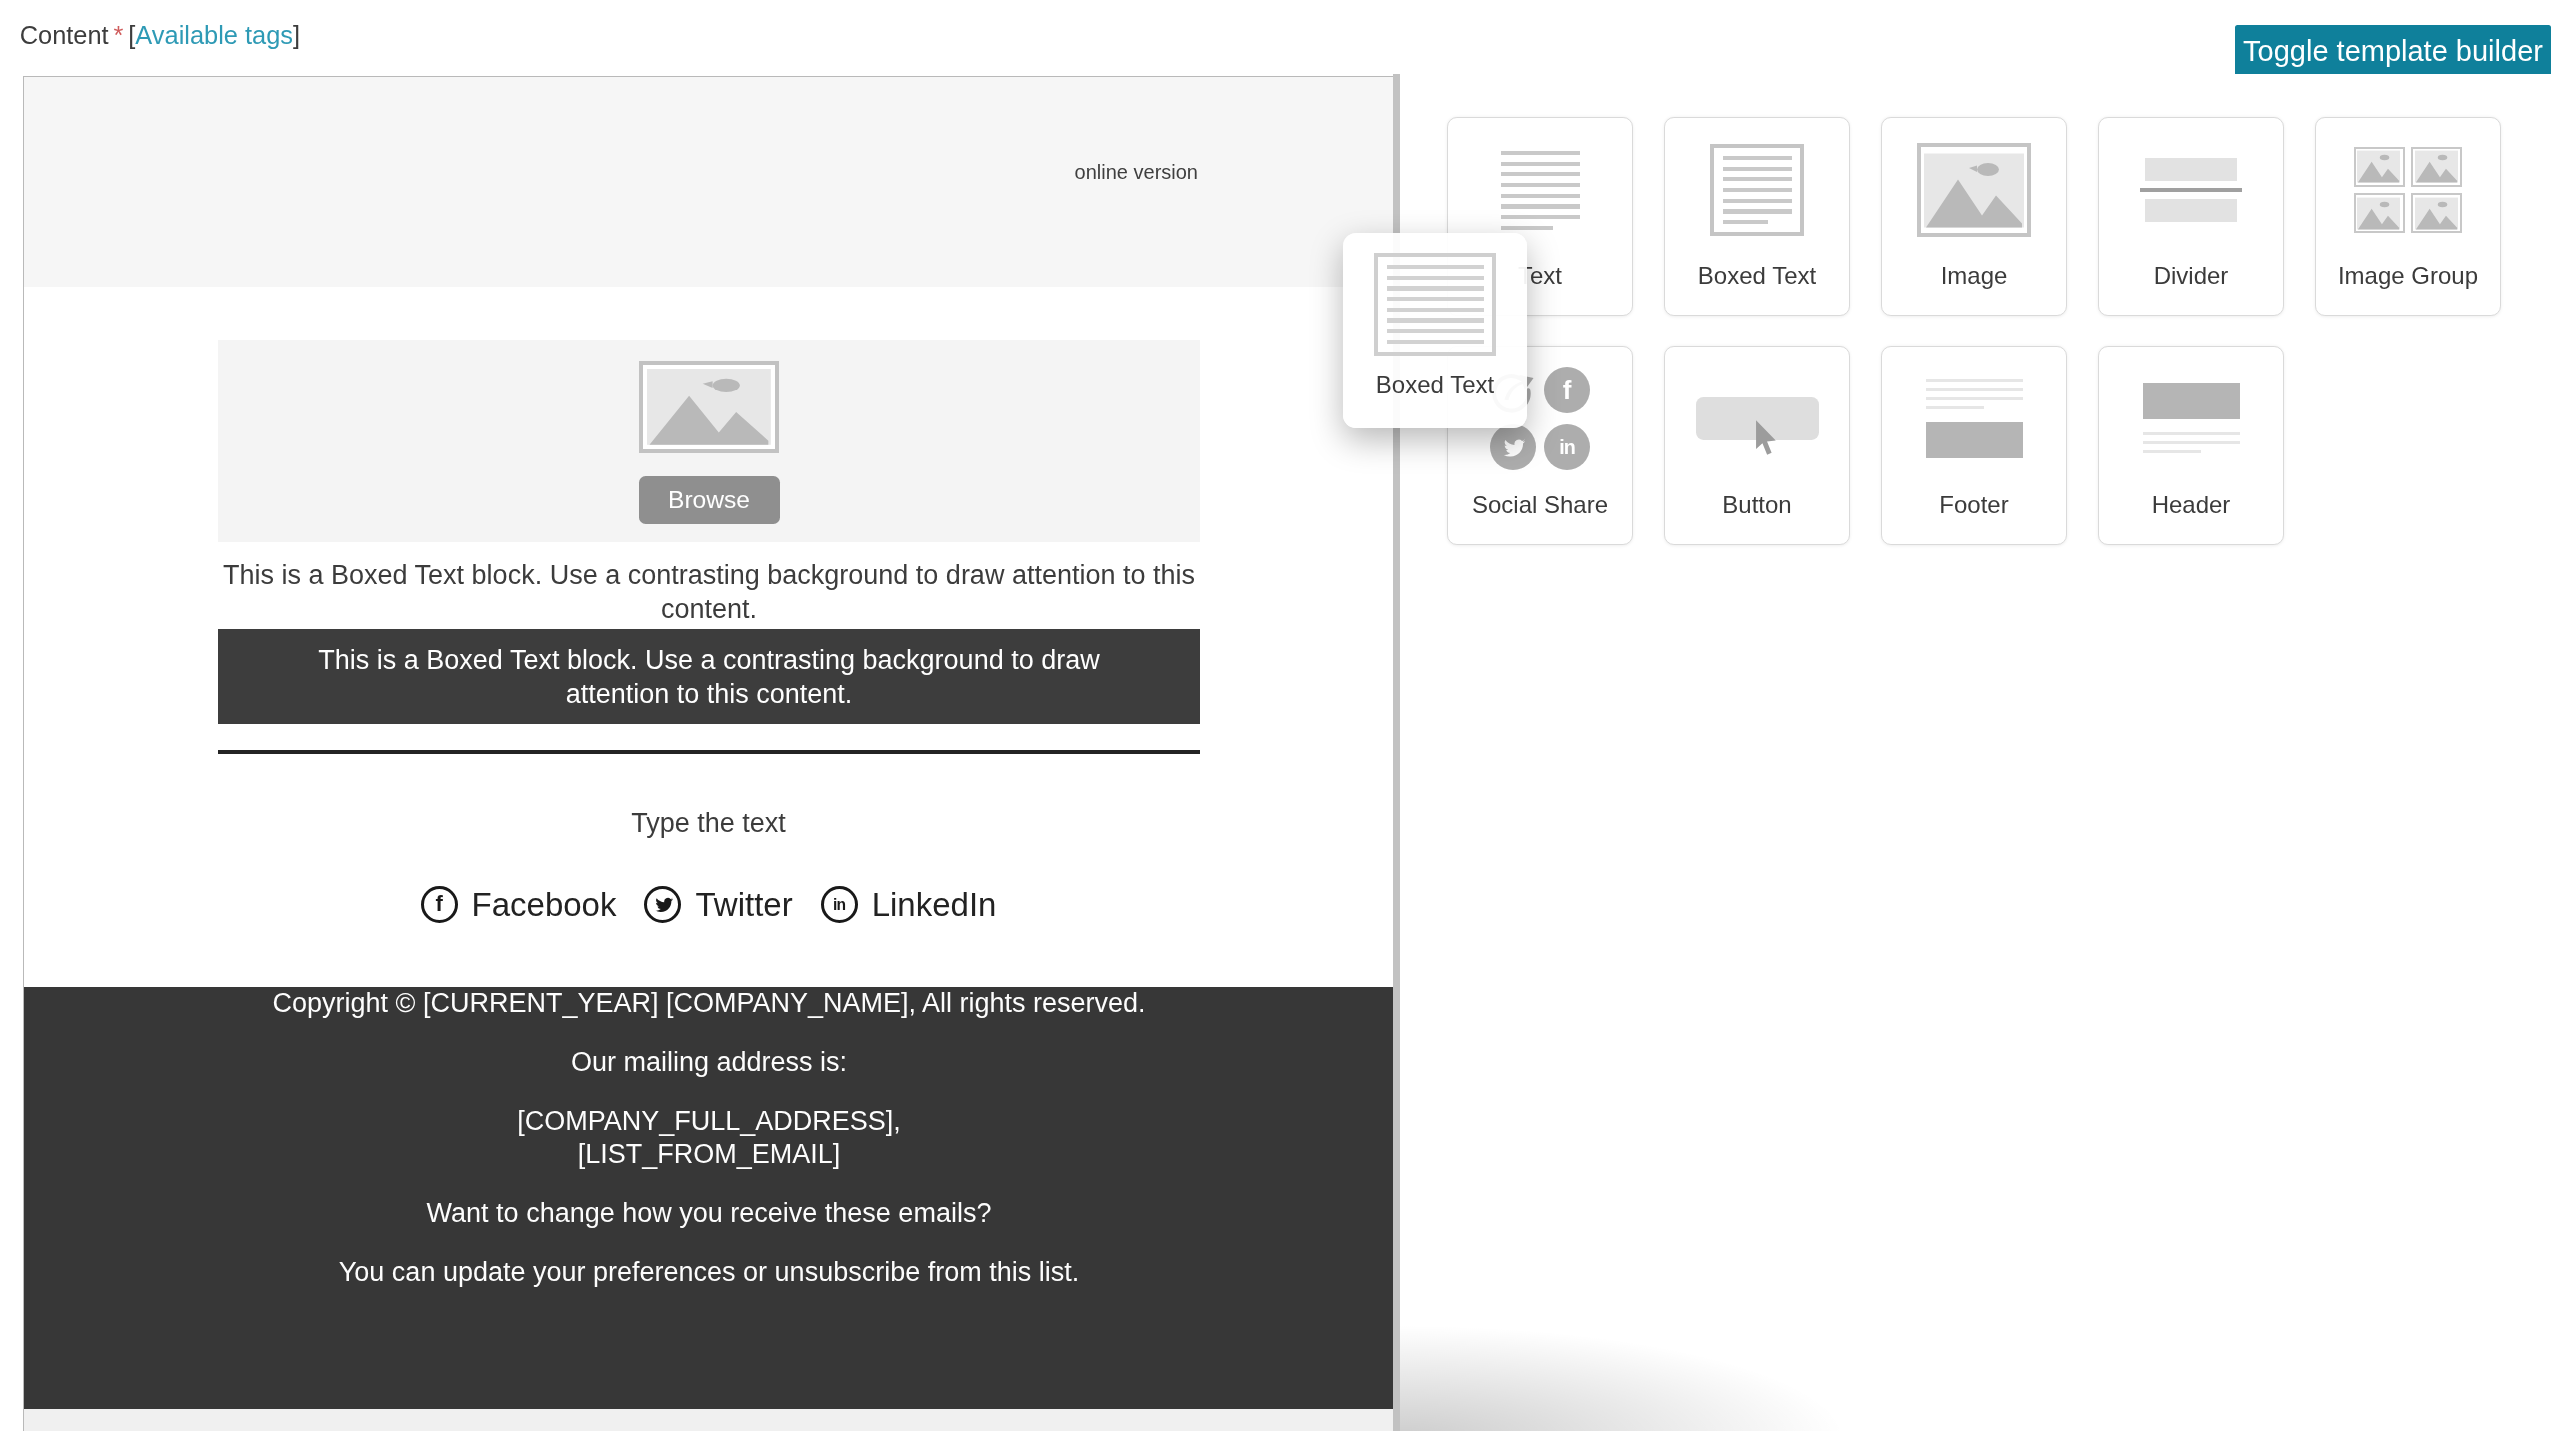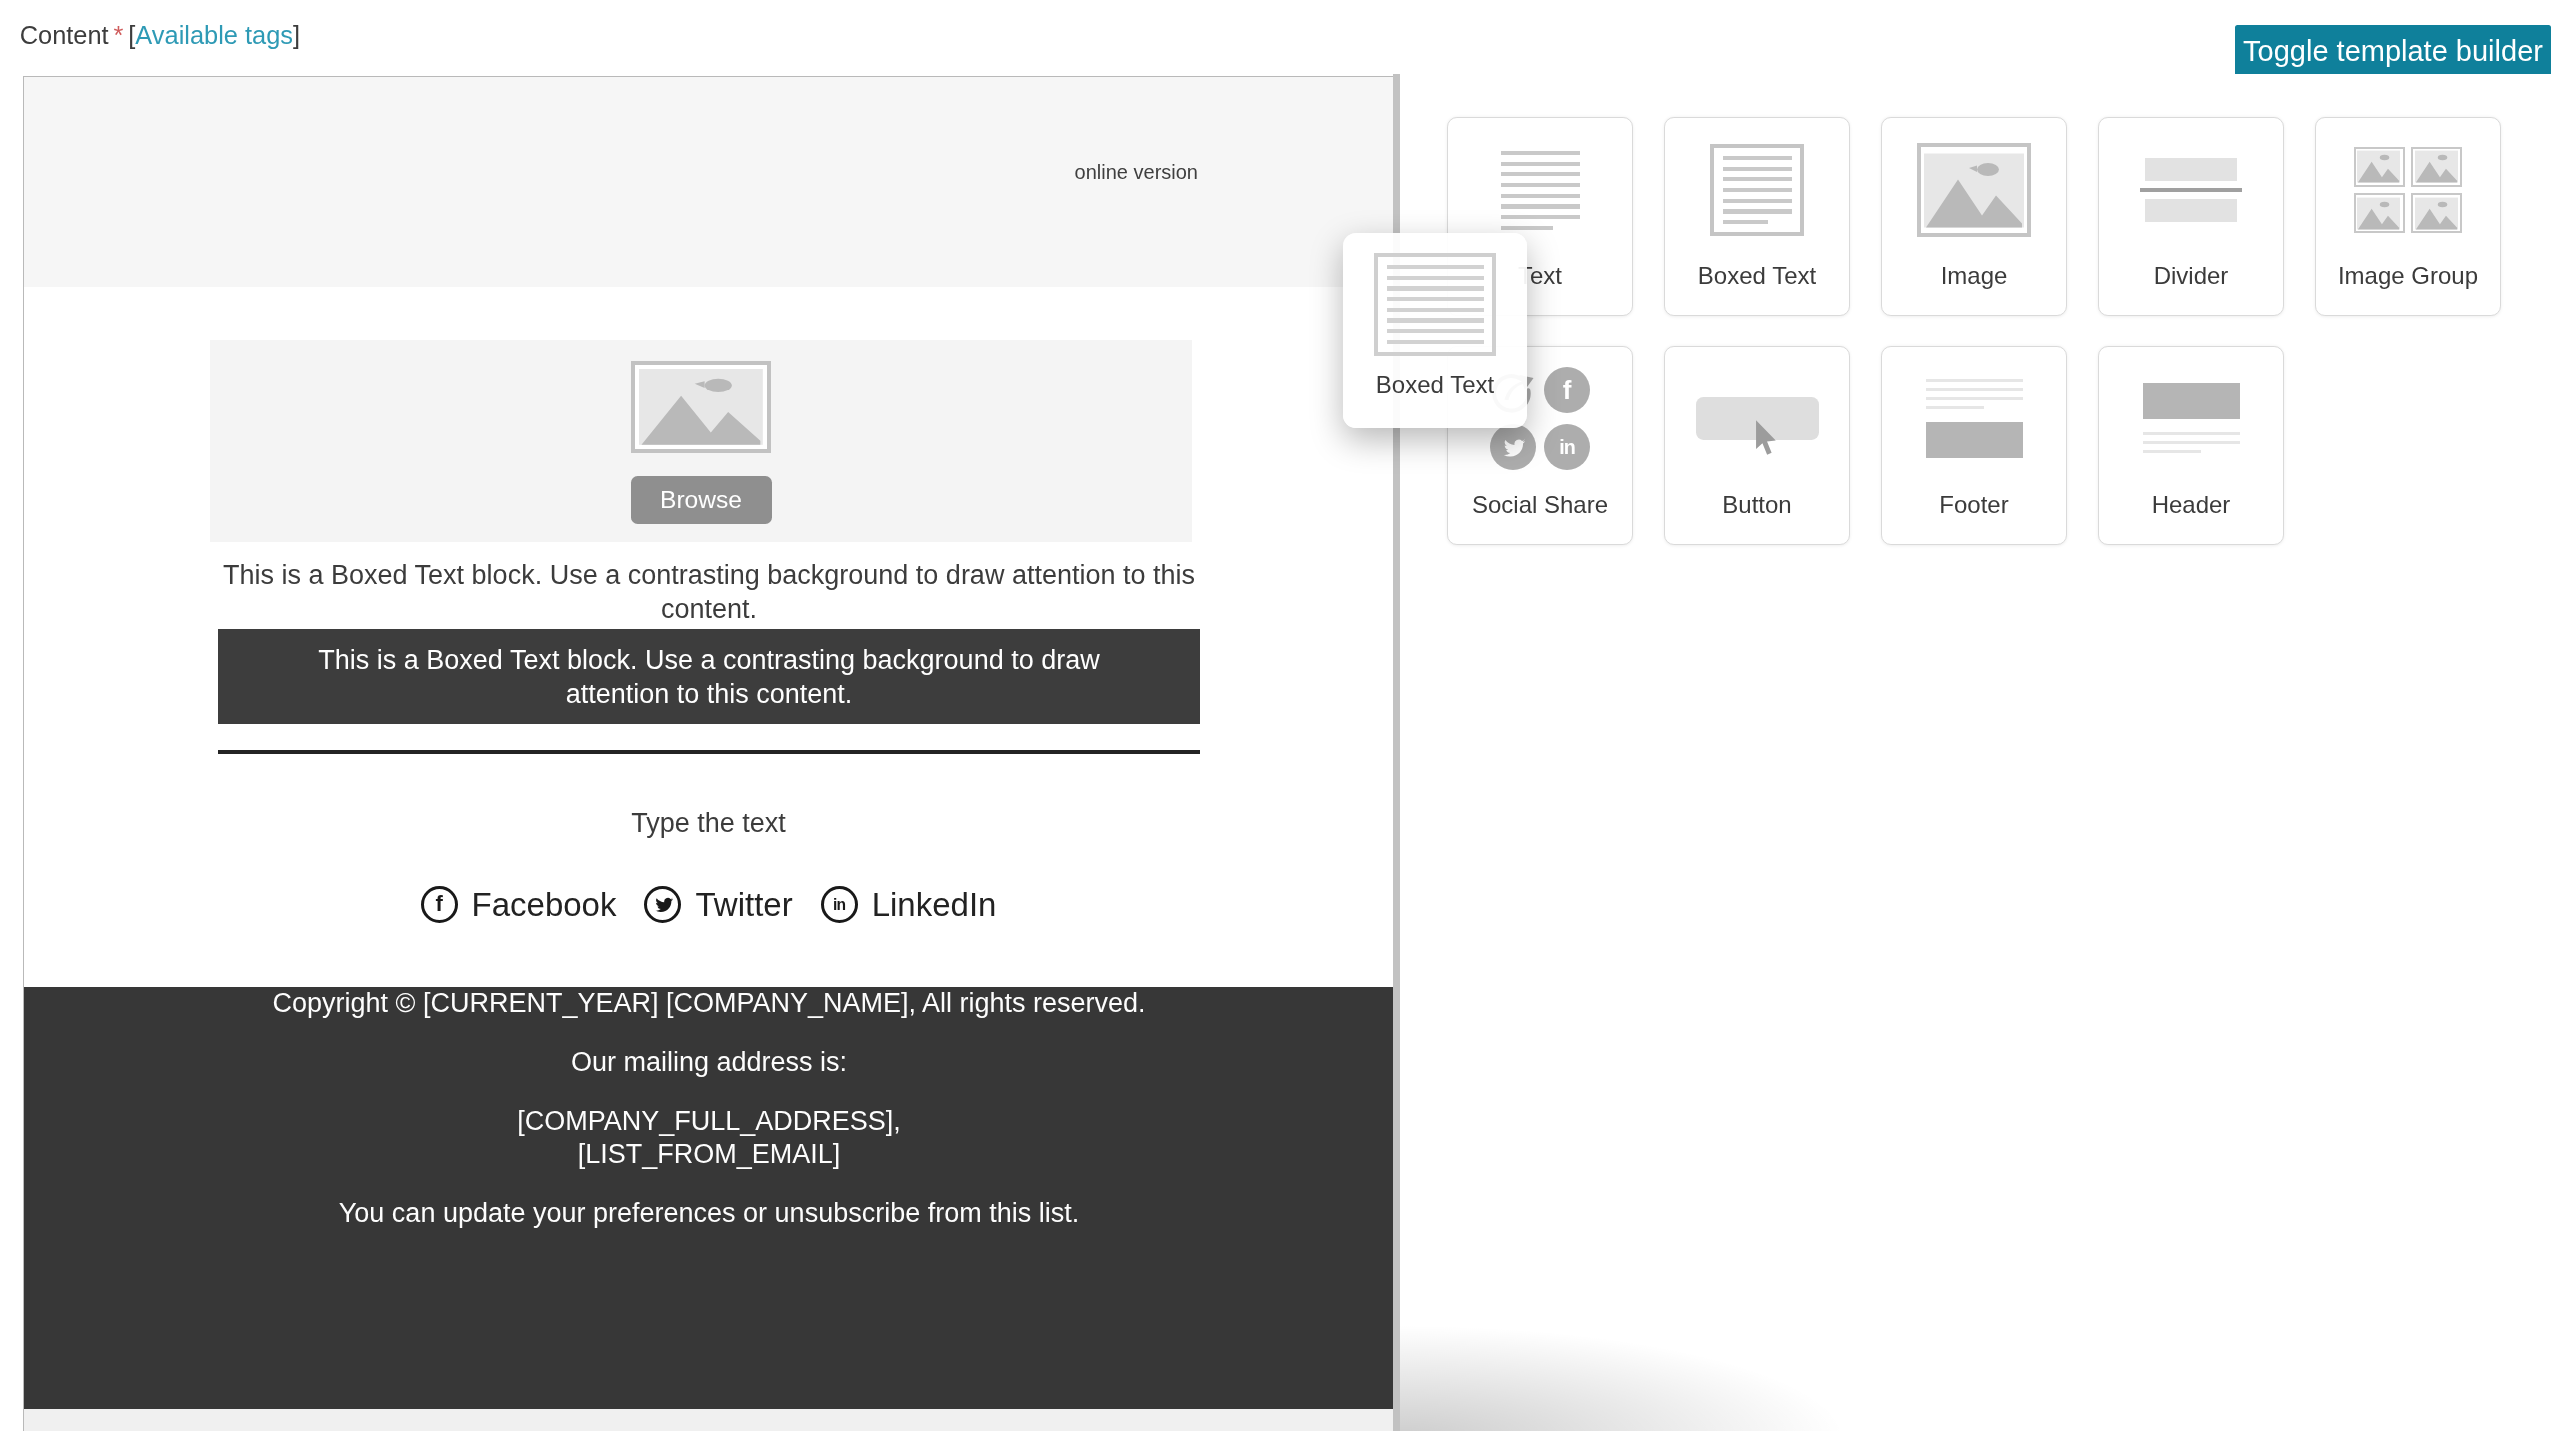--- a/index.html
+++ b/index.html
@@ -15,21 +15,21 @@
   .toggle-btn { position:absolute; left:2235px; top:24.6px; width:316px; height:54px;
                 background:#0f809b; color:#fff; font-size:29px; border:none; border-radius:2.5px;
                 display:flex; align-items:center; justify-content:center; cursor:pointer; }
 
   
   .canvas { position:absolute; left:23px; top:76px; width:1370px; height:1356px;
             background:#fff; border-left:1.6px solid #b9b9b9; border-top:1.6px solid #b9b9b9; }
   .preheader { position:absolute; left:0; top:0; width:100%; height:210px; background:#f6f6f6; }
   .online-version { position:absolute; top:84px; right:195px; font-size:20px; color:#3f3f3f; }
 
-  .image-section { position:absolute; left:186px; top:263px; width:982px; height:202px;
+  .image-section { position:absolute; left:194px; top:263px; width:982px; height:202px;
                    background:#f4f4f4; text-align:center; }
   .ph-frame { display:inline-block; margin-top:21.3px; width:140px; height:92px;
               border:4.9px solid #c2c2c2; background:#fff; padding:4.1px; }
   .ph-frame svg { display:block; width:100%; height:100%; }
   .browse-btn { display:block; margin:19.7px auto 0; width:141px; height:48px; background:#8f8f8f;
                 color:#fff; font-size:24.6px; border:none; border-radius:6.6px; cursor:pointer; }
 
   .intro-para { position:absolute; left:194px; top:481px; width:982px; text-align:center;
                 font-size:27px; line-height:34px; color:#3c3c3c; }
   .dark-box { position:absolute; left:194px; top:552px; width:982px; height:95px;
@@ -176,20 +176,21 @@
             <span class="li">in</span>
           </span>
         <span class="slabel">LinkedIn</span>
       </span>
     </div>
 
     <div class="email-footer">
       <p>Copyright © [CURRENT_YEAR] [COMPANY_NAME], All rights reserved.</p>
       <p class="bold">Our mailing address is:</p>
       <p><span>[COMPANY_FULL_ADDRESS],</span><br><span>[LIST_FROM_EMAIL]</span></p>
+      <p>Want to change how you receive these emails?</p>
       <p>You can update your preferences or unsubscribe from this list.</p>
     </div>
 
     <div class="under-strip"></div>
   </div>
 
   <div class="splitter"></div>
 
   <div class="panel">
     <div class="cards">

